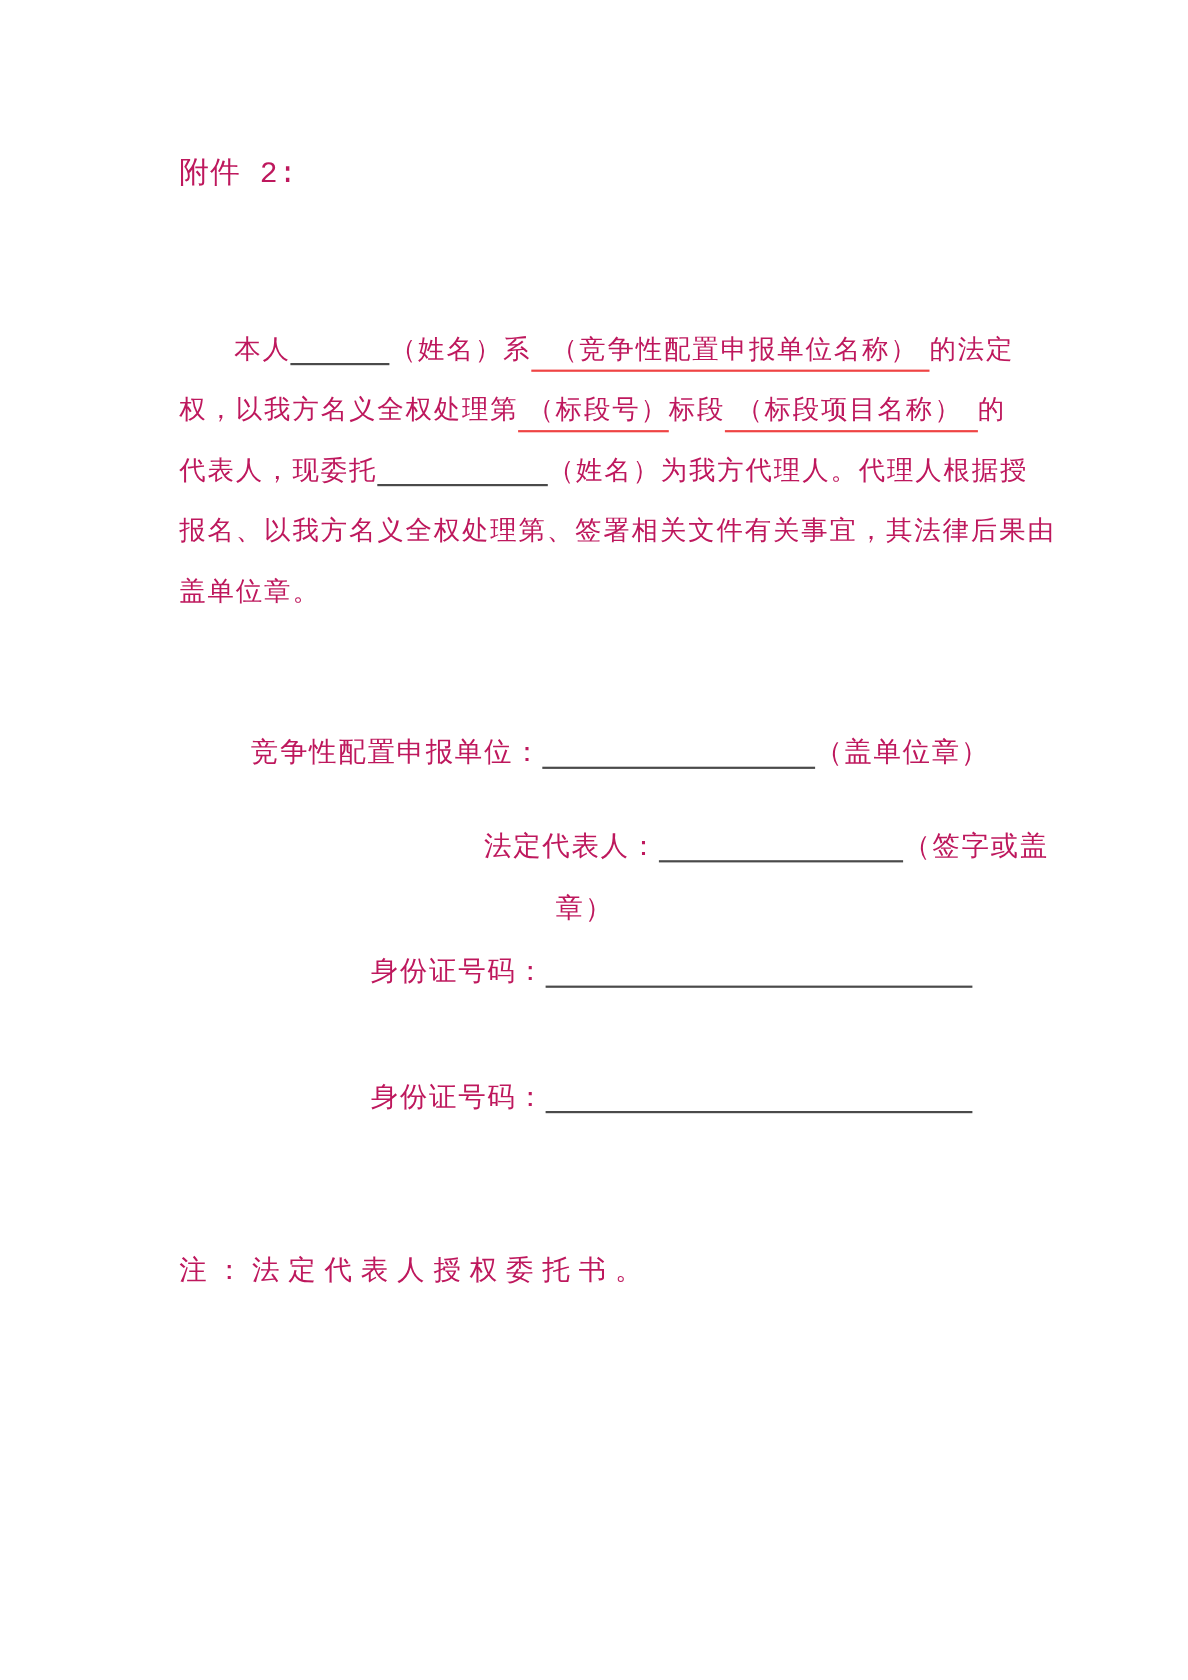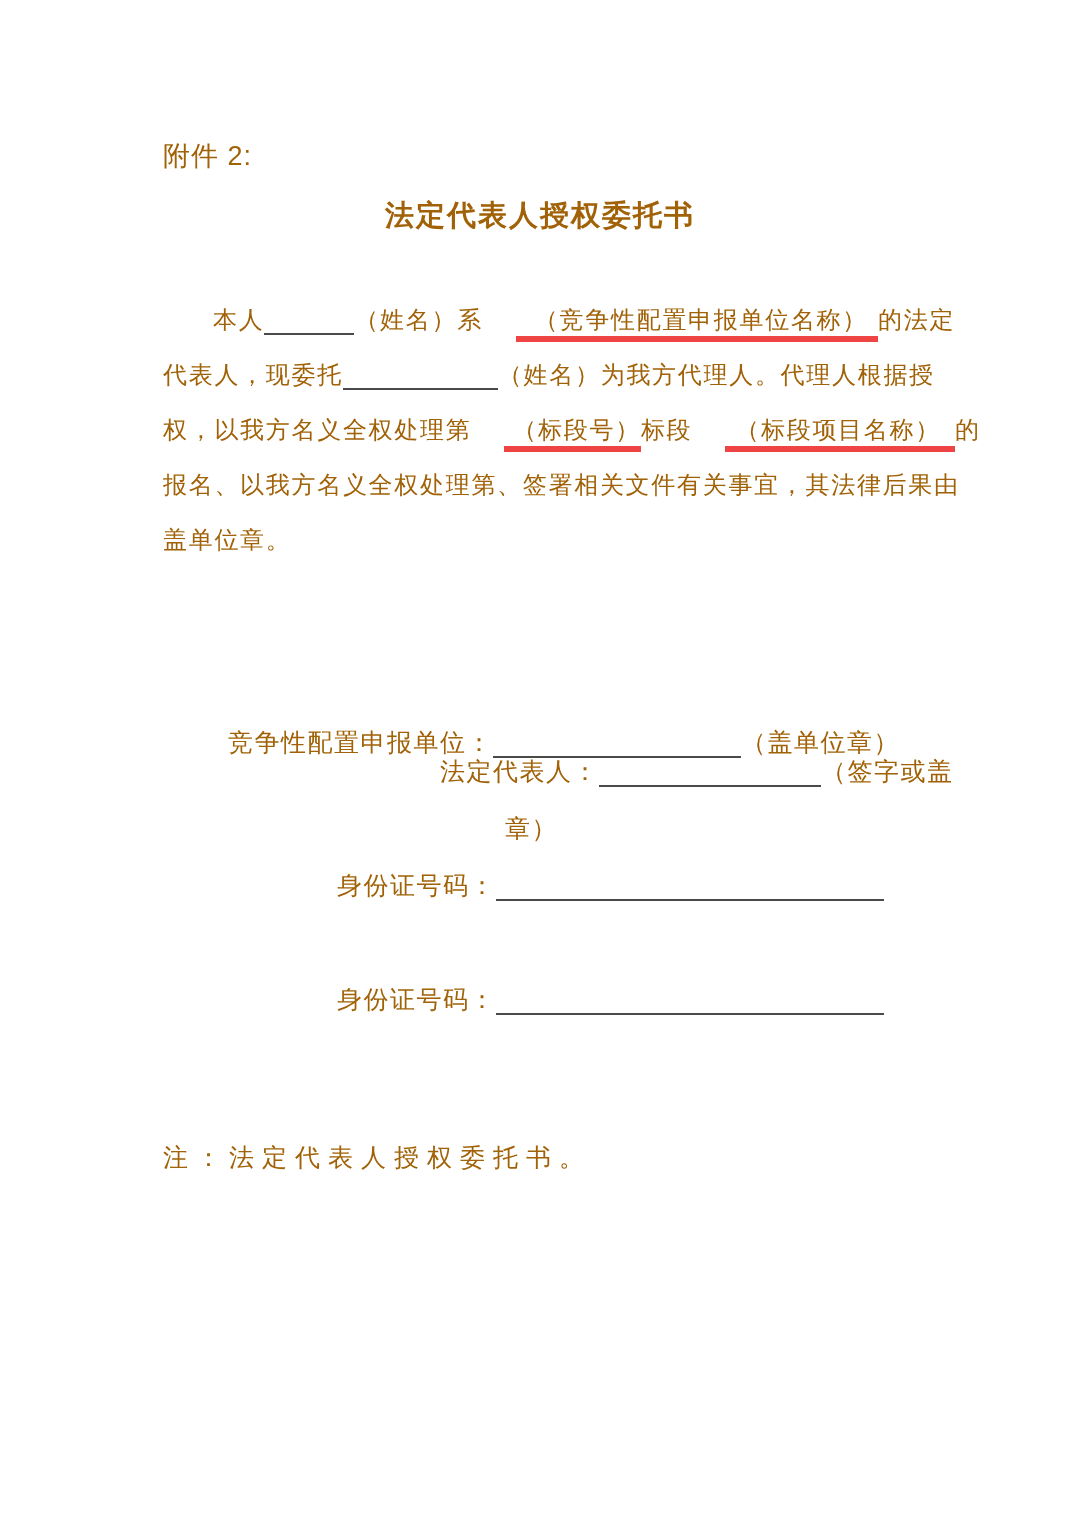--- a/index.html
+++ b/index.html
@@ -1,22 +1,22 @@
 <!DOCTYPE html>
 <html><head>
 <meta charset="utf-8">
 <style>
   html, body { margin: 0; padding: 0; background: #ffffff; }
   .page {
     position: relative;
     width: 1080px;
     height: 1527px;
     background: #ffffff;
-    color: #a16207;
-    font-family: Liberation Sans, sans-serif;
+    color: #be185d;
+    font-family: Liberation Mono, monospace;
     overflow: hidden;
   }
   .attachment-label {
     position: absolute;
     left: 163px;
     top: 138px;
     font-size: 27px;
     letter-spacing: 1px;
     white-space: nowrap;
   }
@@ -48,25 +48,24 @@
   
   .blank {
     display: inline-block;
     height: 0;
     border-bottom: 2px solid #4a4a4a;
     vertical-align: -7px;
   }
   
   .ugroup {
     display: inline-block;
-    border-bottom: 6px solid #ef4444;
+    border-bottom: 2px solid #ef4444;
     line-height: 31px;
     vertical-align: baseline;
     padding-bottom: 1px;
-    margin-left: 33px;
   }
   .uspacer { display: inline-block; height: 1px; vertical-align: baseline; }
   .sig-line {
     position: absolute;
     font-size: 25px;
     letter-spacing: 1.5px;
     line-height: 48px;
     white-space: nowrap;
   }
   .note-line {
@@ -91,36 +90,35 @@
   .w100 { width: 100px; }
   .w56  { width: 56px; }
 </style>
 </head>
 <body>
 
 <div class="page">
 
   <div class="attachment-label">附件 2:</div>
 
-  <div class="doc-title">法定代表人授权委托书</div>
 
   <div class="bodytext">
     <div class="bline indent"><span>本人</span><span class="blank w90"></span><span>（姓名）系</span><span class="ugroup"><span class="uspacer w18"></span><span>（竞争性配置申报单位名称）</span><span class="uspacer w10"></span></span><span>的法定</span></div>
 
+    <div class="bline"><span>权，以我方名义全权处理第</span><span class="ugroup"><span class="uspacer w8"></span><span>（标段号）</span></span><span>标段</span><span class="ugroup"><span class="uspacer w10"></span><span>（标段项目名称）</span><span class="uspacer w14"></span></span><span>的</span></div>
+
     <div class="bline"><span>代表人，现委托</span><span class="blank w155"></span><span>（姓名）为我方代理人。代理人根据授</span></div>
-
-    <div class="bline"><span>权，以我方名义全权处理第</span><span class="ugroup"><span class="uspacer w8"></span><span>（标段号）</span></span><span>标段</span><span class="ugroup"><span class="uspacer w10"></span><span>（标段项目名称）</span><span class="uspacer w14"></span></span><span>的</span></div>
 
     <div class="bline"><span>报名、以我方名义全权处理第、签署相关文件有关事宜，其法律后果由</span></div>
 
     <div class="bline"><span>盖单位章。</span></div>
 
   </div>
 
-  <div class="sig-line" style="left:228px; top:718px;"><span>竞争性配置申报单位：</span><span class="blank w248"></span><span>（盖单位章）</span></div>
+  <div class="sig-line" style="left:228px; top:662px;"><span>竞争性配置申报单位：</span><span class="blank w248"></span><span>（盖单位章）</span></div>
 
   <div class="sig-line" style="left:396px; top:747px;margin-left:44px;"><span>法定代表人：</span><span class="blank w222"></span><span>（签字或盖</span></div>
 
   <div class="sig-line" style="left:505px; top:804px;"><span>章）</span></div>
 
   <div class="sig-line" style="left:337px; top:861px;"><span>身份证号码：</span><span class="blank w388"></span></div>
 
 
   <div class="sig-line" style="left:337px; top:975px;"><span>身份证号码：</span><span class="blank w388"></span></div>
 

